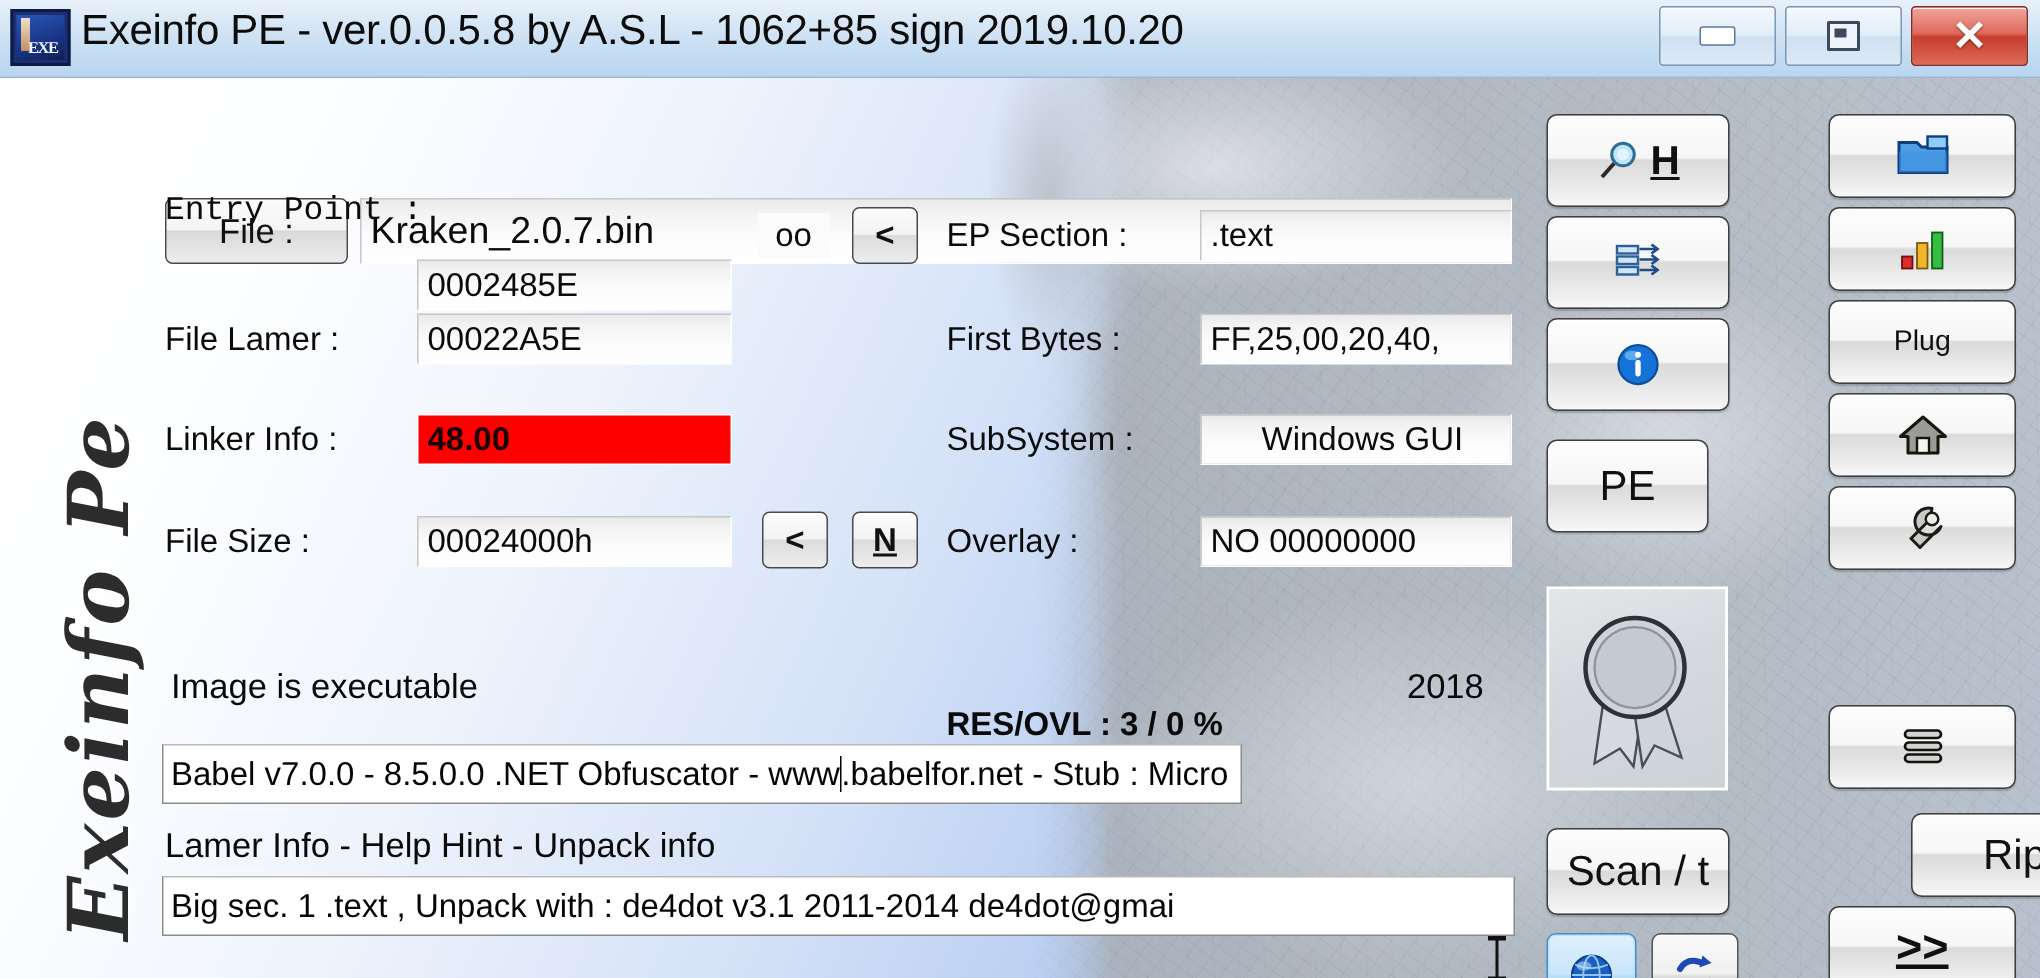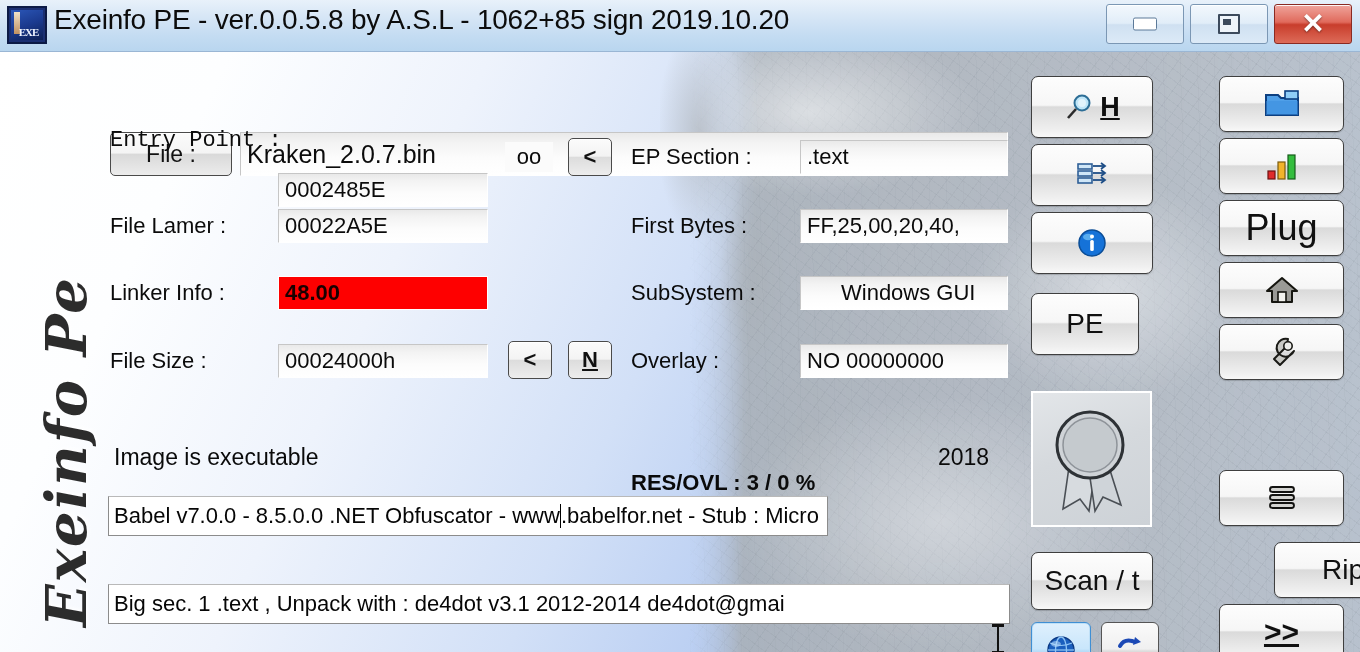--- a/index.html
+++ b/index.html
@@ -394,24 +394,25 @@
     <div class="statictext" style="left:114px; top:392px;">Image is executable</div>
     <div class="statictext bold" style="left:631px; top:394px;">RES/OVL : 3 / 0 %</div>
     <div class="statictext" style="left:938px; top:392px;">2018</div>
 
     <div class="textbox" style="left:108px; top:444px; width:720px; height:40px;">
       <span>Babel v7.0.0 - 8.5.0.0 .NET Obfuscator - www</span>
         <span class="caret"></span>
         <span>.babelfor.net - Stub : Micro</span>
     </div>
 
+    <div class="statictext" style="left:110px; top:498px; font-size:23px;">Lamer Info - Help Hint - Unpack info</div>
     <div id="elapsed" style="left:922px; top:530px;">31 ms.</div>
 
     <div class="textbox" style="left:108px; top:532px; width:902px; height:40px;">
-      <span>Big sec. 1 .text   , Unpack with : de4dot v3.1  2012-2014 de4dot@gmai</span>
+      <span>Big sec. 1 .text   , Unpack with : de4dot v3.1  2011-2014 de4dot@gmai</span>
     </div>
 
     <div id="ibeam-cursor"></div>
 
     <div class="tbtn" style="left:1031px; top:24px; width:122px; height:62px;">
       <svg width="30" height="30" viewBox="0 0 30 30" style="margin-right:6px">
         <circle cx="18" cy="11" r="7.5" fill="#bfe6f8" stroke="#2d6e96" stroke-width="2"></circle>
         <circle cx="18" cy="11" r="4" fill="#e7f6fd" opacity=".85"></circle>
         <line x1="12" y1="17" x2="4" y2="26" stroke="#2b2b2b" stroke-width="2.6"></line>
       </svg>
@@ -493,21 +494,21 @@
 
     <div class="tbtn" style="left:1219px; top:86px; width:125px; height:56px;">
       <svg width="40" height="32" viewBox="0 0 40 32">
         <rect x="6" y="21" width="7" height="8" fill="#e02b2b" stroke="#6d1212" stroke-width="1.2"></rect>
         <rect x="16" y="12" width="7" height="17" fill="#f2b42b" stroke="#7a5a0c" stroke-width="1.2"></rect>
         <rect x="26" y="5" width="7" height="24" fill="#34bd3e" stroke="#145c19" stroke-width="1.2"></rect>
       </svg>
     </div>
 
     <div class="tbtn" style="left:1219px; top:148px; width:125px; height:56px;">
-      <span style="font-size:36px;">Plug</span>
+      <span style="font-size:19px;">Plug</span>
     </div>
 
     <div class="tbtn" style="left:1219px; top:210px; width:125px; height:56px;">
       <svg width="38" height="32" viewBox="0 0 38 32">
         <path d="M19 4 L34 17 L29 17 L29 28 L9 28 L9 17 L4 17 Z" fill="#9a9a96" stroke="#15150f" stroke-width="2" stroke-linejoin="round"></path>
         <rect x="15" y="18" width="8" height="10" fill="#f2f2ee" stroke="#15150f" stroke-width="1.6"></rect>
       </svg>
     </div>
 
     <div class="tbtn" style="left:1219px; top:272px; width:125px; height:56px;">

